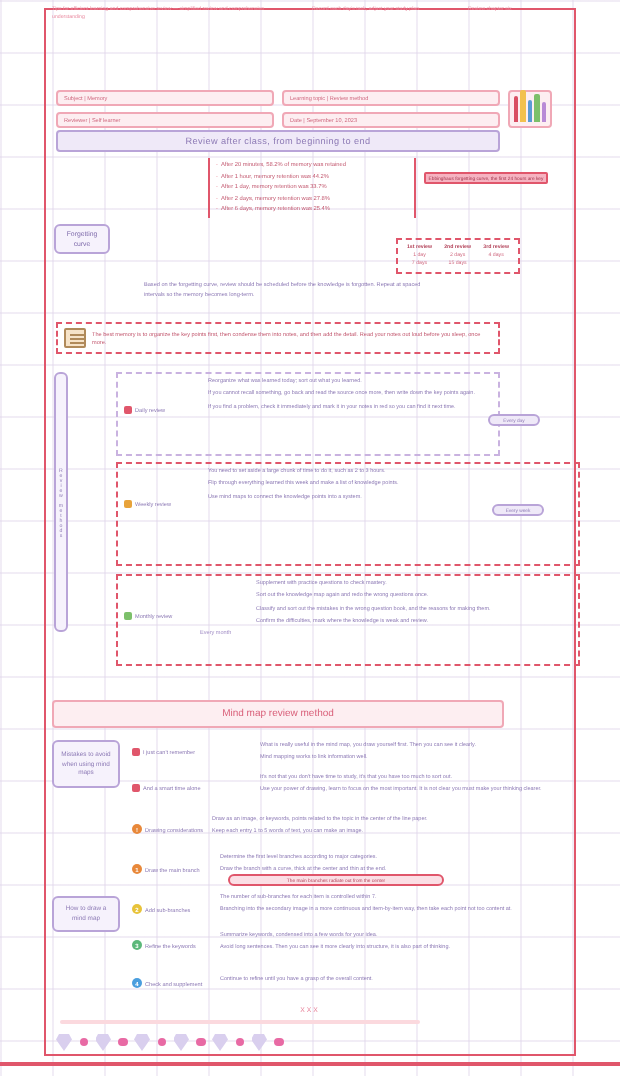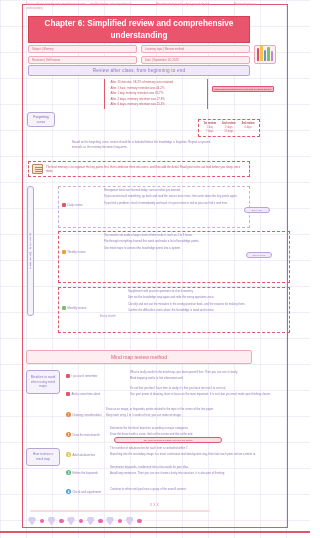--- a/index.html
+++ b/index.html
@@ -205,21 +205,20 @@
 <div class="sheet"></div>
 
 <div class="canvas">
 
   <div class="topbar">
     <div class="tl">Tips for efficient learning and comprehensive review — simplified review and comprehensive understanding</div>
     <div class="tm">Record each day's task, adjust your study plan</div>
     <div class="tr">Review chapter six</div>
   </div>
 
-  <div class="title-banner">Chapter 6: Simplified review and comprehensive understanding</div>
 
   <div class="meta-wrap">
     <div class="meta-col">
       <div class="meta-box">Subject | Memory</div>
       <div class="meta-box">Reviewer | Self learner</div>
     </div>
     <div class="meta-col">
       <div class="meta-box">Learning topic | Review method</div>
       <div class="meta-box">Date | September 10, 2023</div>
     </div>

